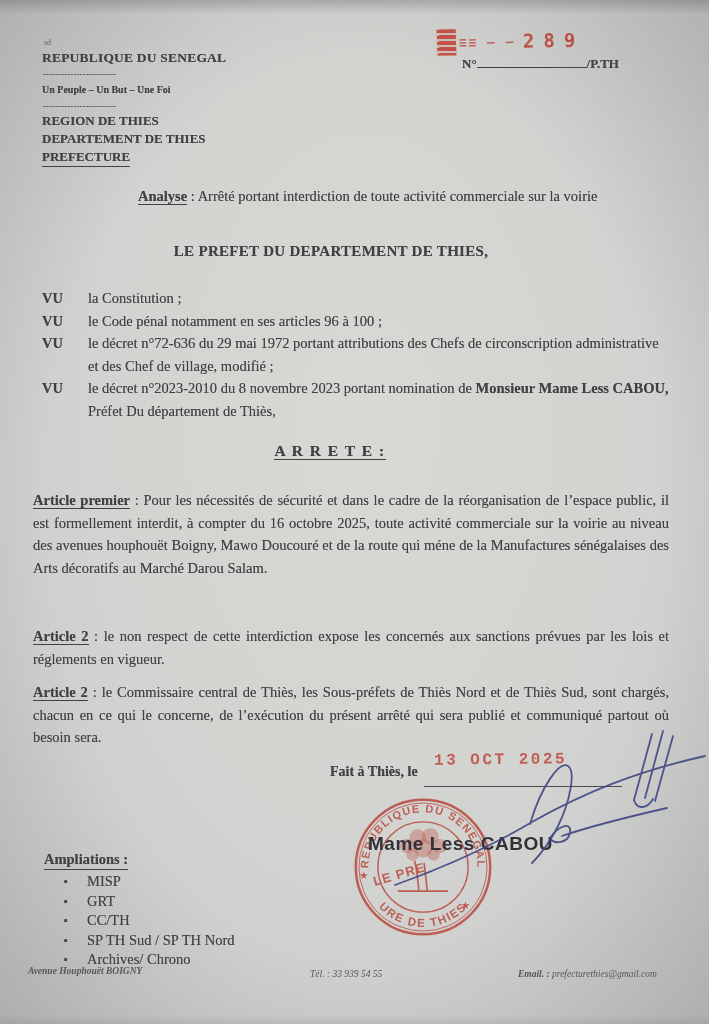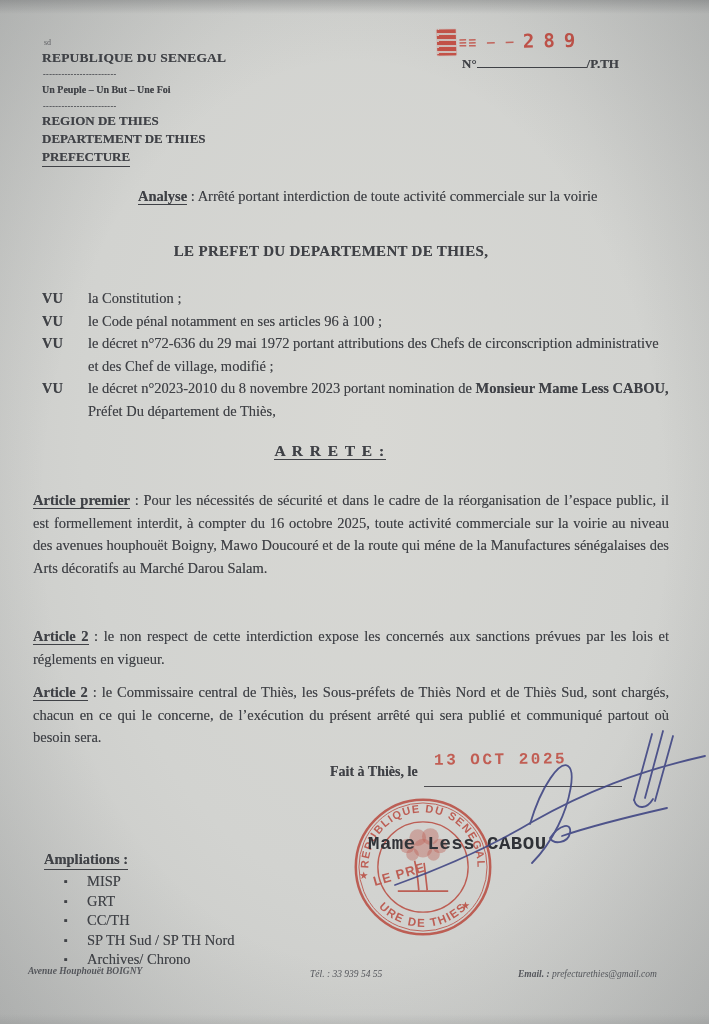--- a/index.html
+++ b/index.html
@@ -54,21 +54,21 @@
   .a1{top:489px;}
   .a2{top:625px;}
   .a3{top:681px;}
   .article-label{font-weight:bold;border-bottom:1.6px solid currentColor;}
   
   .fait{left:330px;top:764px;font-size:14px;}
   .date-line{left:424px;top:786px;width:198px;border-top:1.6px solid #4c4c50;height:0;}
   .date-stamp{left:434px;top:751px;font-family:"Liberation Mono",monospace;font-weight:bold;
     font-size:16px;letter-spacing:2.5px;color:#c0554a;transform:rotate(-.6deg);opacity:.92;}
   .seal{left:318px;top:762px;width:210px;height:210px;opacity:.82;}
-  .signer{left:368px;top:833px;font-family:Liberation Mono, monospace;font-weight:bold;
+  .signer{left:368px;top:833px;font-family:Liberation Sans, sans-serif;font-weight:bold;
     font-size:19px;letter-spacing:.5px;color:#303237;z-index:4;}
   .sig{left:380px;top:714px;width:329px;height:172px;z-index:5;}
   
   .amp-label{left:44px;top:851px;font-size:14.5px;padding-bottom:1px;}
   .amp-list{left:64px;top:872px;font-size:14.5px;line-height:19.5px;list-style:none;margin:0;padding:0;}
   .amp-list li{position:relative;padding-left:23px;}
   .amp-list li::before{content:"▪";position:absolute;left:0;top:0;font-size:11px;}
   
   .footer{font-size:9.5px;color:#55575c;font-style:italic;}
   .f-address{left:28px;top:966px;font-weight:bold;}

